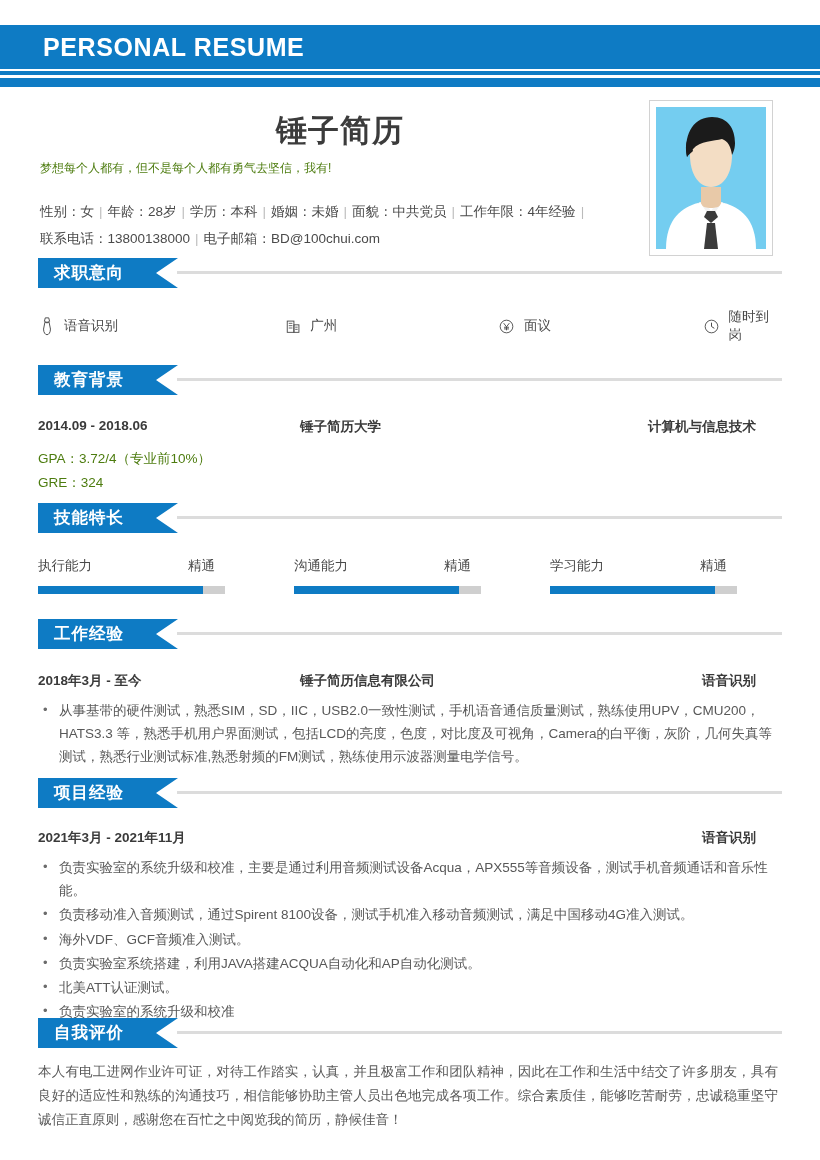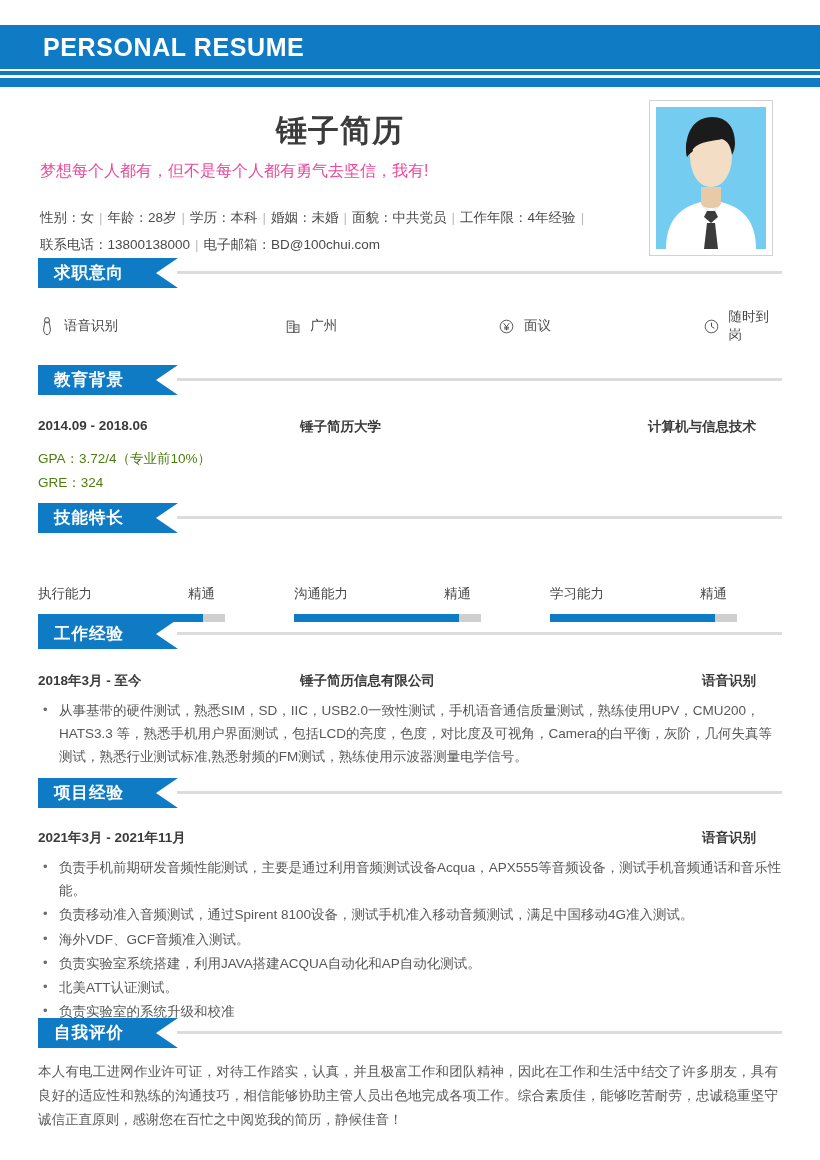--- a/index.html
+++ b/index.html
@@ -66,22 +66,22 @@
   .profile-name {
     font-size: 31px;
     font-weight: bold;
     color: #3b3b3b;
     line-height: 1.2;
     letter-spacing: 1px;
     text-align: center;
   }
   .profile-tagline {
     margin-top: 10px;
-    font-size: 16px;
-    color: #ec4899;
+    font-size: 12px;
+    color: #4d7c0f;
     line-height: 1.5;
   }
   .profile-meta {
     margin-top: 22px;
     font-size: 13.5px;
     color: #4a4a4a;
     line-height: 1.95;
   }
   .meta-sep {
     color: #bbbbbb;
@@ -199,21 +199,20 @@
     margin-right: 24px;
   }
   .skill:last-child { margin-right: 0; }
   .skill-head {
     display: flex;
     justify-content: space-between;
     align-items: center;
     font-size: 13.5px;
     color: #4a4a4a;
     padding-right: 55px;
-    margin-top: 28px;
   }
   .skill-bar {
     margin-top: 11px;
     height: 8px;
     width: 187px;
     background: #cfcfcf;
     position: relative;
   }
   .skill-fill {
     position: absolute;
@@ -447,21 +446,21 @@
       </svg>
       <div class="ribbon-label">项目经验</div>
       <div class="ribbon-line"></div>
     </div>
     <div style="margin-top:21px;">
       <div class="triple">
         <div class="c1">2021年3月 - 2021年11月</div>
         <div class="c3">语音识别</div>
       </div>
       <ul class="bullets">
-        <li>负责手机前期研发音频性能测试，主要是通过利用音频测试设备Acqua，APX555等音频设备，测试手机音频通话和音乐性能。</li>
+        <li>负责实验室的系统升级和校准，主要是通过利用音频测试设备Acqua，APX555等音频设备，测试手机音频通话和音乐性能。</li>
         <li>负责移动准入音频测试，通过Spirent 8100设备，测试手机准入移动音频测试，满足中国移动4G准入测试。</li>
         <li>海外VDF、GCF音频准入测试。</li>
         <li>负责实验室系统搭建，利用JAVA搭建ACQUA自动化和AP自动化测试。</li>
         <li>北美ATT认证测试。</li>
         <li>负责实验室的系统升级和校准</li>
       </ul>
     </div>
   </div>
 
   <div class="section" style="top:1018px;">

